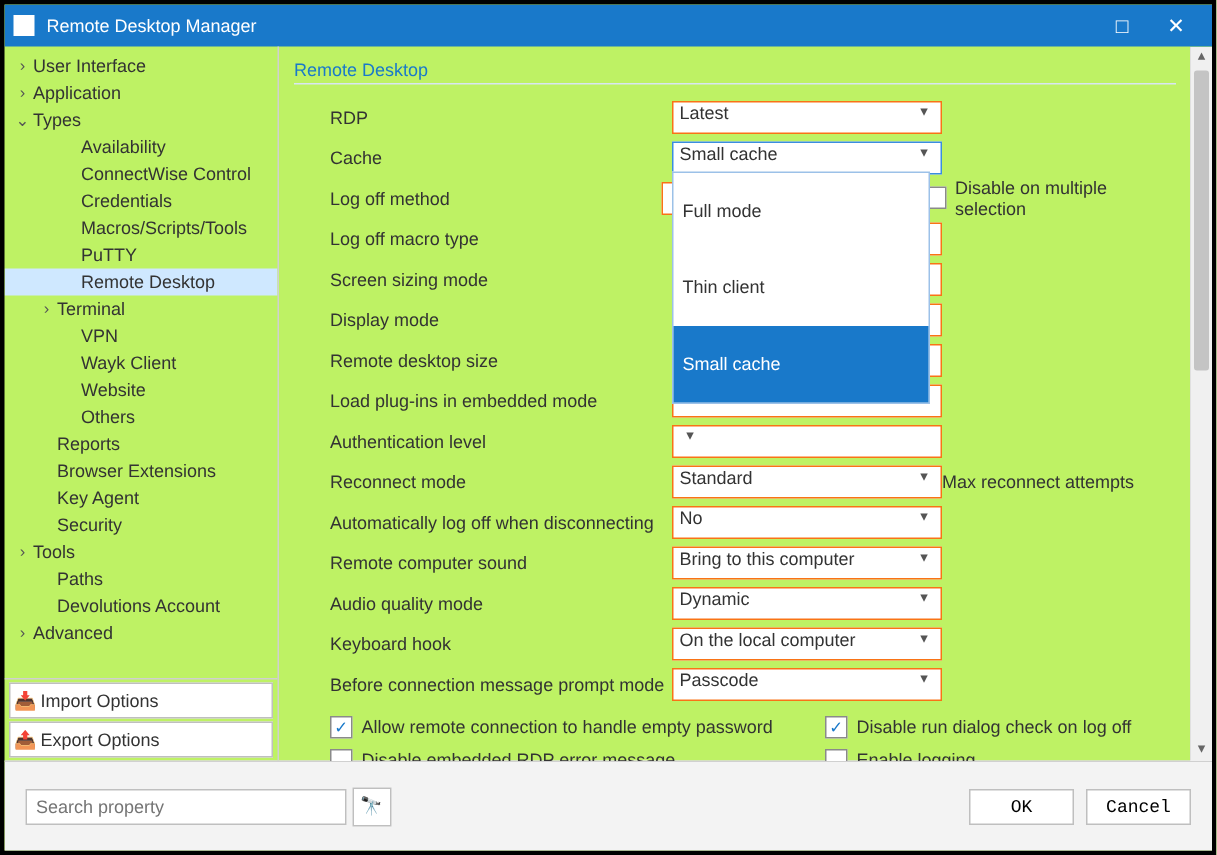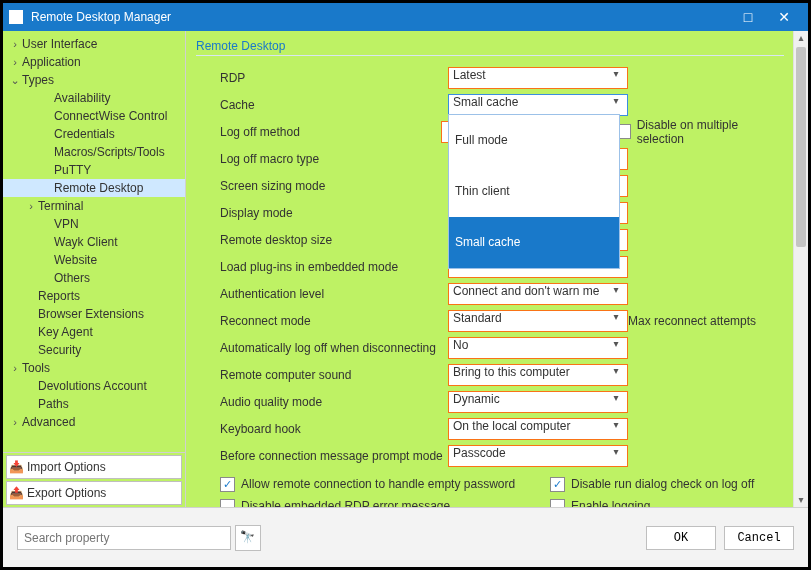--- a/index.html
+++ b/index.html
@@ -136,25 +136,25 @@
           <div class="tree-row ind-1">
             <span class="exp"></span>
             <span class="lbl">Security</span>
           </div>
           <div class="tree-row ind-0">
             <span class="exp">›</span>
             <span class="lbl">Tools</span>
           </div>
           <div class="tree-row ind-1">
             <span class="exp"></span>
+            <span class="lbl">Paths</span>
+          </div>
+          <div class="tree-row ind-1">
+            <span class="exp"></span>
             <span class="lbl">Devolutions Account</span>
-          </div>
-          <div class="tree-row ind-1">
-            <span class="exp"></span>
-            <span class="lbl">Paths</span>
           </div>
           <div class="tree-row ind-0">
             <span class="exp">›</span>
             <span class="lbl">Advanced</span>
           </div>
         </div>
       <div class="side-btns">
         <div class="side-btn">
           <span class="ic">📥</span>
           <span class="lb">Import Options</span>
@@ -232,21 +232,20 @@
             <div class="row">
               <div class="label">Load plug-ins in embedded mode</div>
               <div class="select">
                 <span class="val">No</span>
                 <span class="dd">▾</span>
               </div>
             </div>
             <div class="row">
               <div class="label">Authentication level</div>
               <div class="select">
-                <span class="val">Connect and don't warn me</span>
                 <span class="dd">▾</span>
               </div>
             </div>
             <div class="row">
               <div class="label">Reconnect mode</div>
               <div class="select">
                 <span class="val">Standard</span>
                 <span class="dd">▾</span>
               </div>
               <div class="aux">

